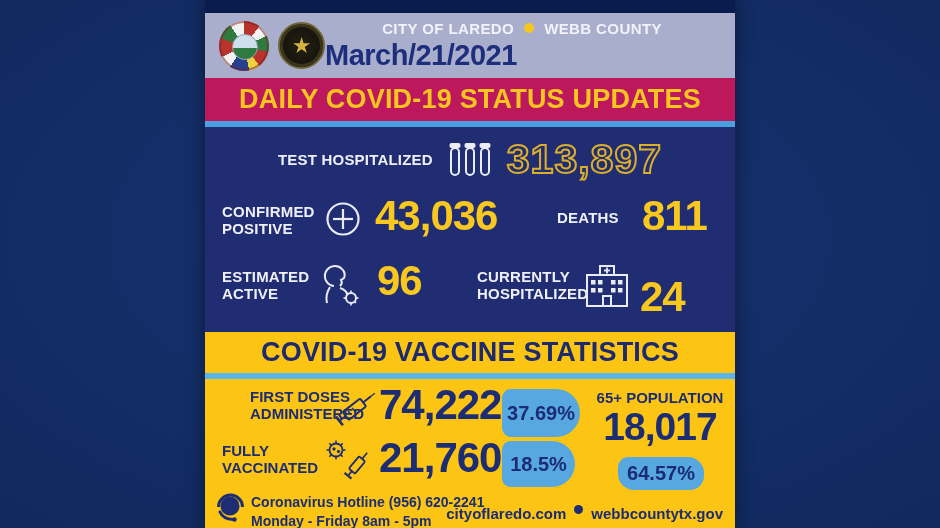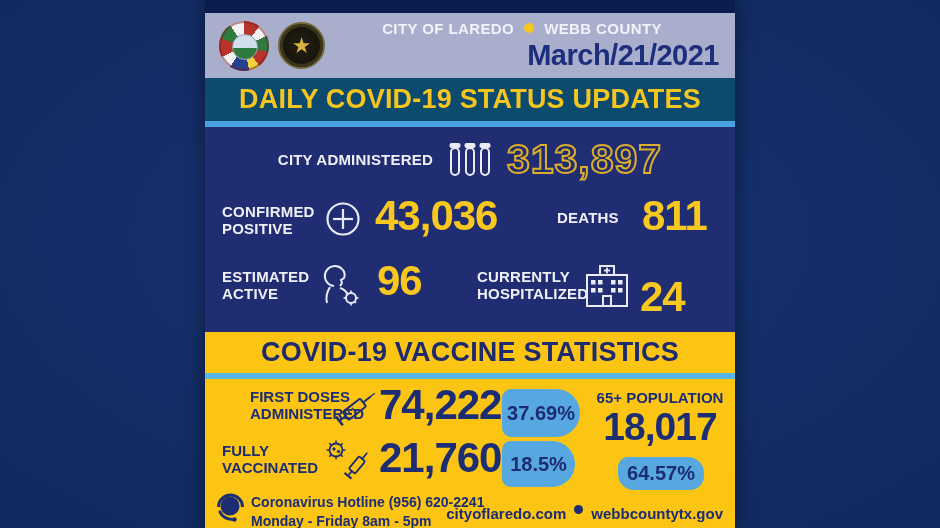--- a/index.html
+++ b/index.html
@@ -32,33 +32,33 @@
     border-radius:50%; background:linear-gradient(180deg,#cfe0ec 55%, #2f7a3f 55%);
     border:1px solid #9aa3b8;
   }
   .seal-webb {
     width:47px; height:47px; border-radius:50%; flex:0 0 auto; margin-left:9px;
     background:radial-gradient(circle at 50% 50%, #262215 0%, #14120a 70%);
     border:2px solid #6f6536; box-shadow: inset 0 0 0 3px #3a341c;
     display:flex; align-items:center; justify-content:center;
   }
   .seal-webb .star { color:#d8b23e; font-size:22px; line-height:1; text-shadow:0 0 2px #000; }
-  .header-text { flex:1; text-align:right; padding-right:6px; }
+  .header-text { flex:1; text-align:left; padding-right:6px; }
   .header-orgs {
     display:flex; align-items:center; justify-content:center; gap:10px;
     color:#f2f3f8; font-weight:bold; font-size:15px; letter-spacing:.4px;
   }
   .dot-yellow { width:10px; height:10px; border-radius:50%; background:#f5c61e; }
   .header-date {
     color:#1c2e7c; font-weight:bold; font-size:29px; letter-spacing:-.5px; margin-top:2px;
   }
 
   
   .status-titleband {
-    position:absolute; left:0; top:78px; width:100%; height:43px; background:#0c4a6e;
+    position:absolute; left:0; top:78px; width:100%; height:43px; background:#be185d;
     display:flex; align-items:center; justify-content:center;
   }
   .status-title { color:#f6c51f; font-weight:bold; font-size:27px; letter-spacing:.2px; }
   .divider1 { position:absolute; left:0; top:121px; width:100%; height:6px; background:#4aa0e0; }
   .status-body { position:absolute; left:0; top:127px; width:100%; height:205px; background:#212d73; }
 
   .stat-label { color:#eef0f6; font-weight:bold; font-size:15px; line-height:1.15; letter-spacing:.2px; }
   .stat-value { color:#f9c81f; font-weight:bold; font-size:42px; line-height:1; letter-spacing:-1px; }
   .abs { position:absolute; }
 
@@ -123,21 +123,21 @@
   </div>
 
   <div class="status-titleband">
     <span class="status-title">DAILY COVID-19 STATUS UPDATES</span>
   </div>
   <div class="divider1"></div>
 
   <div class="status-body">
 
     <div class="tests-row">
-      <span class="stat-label">CITY ADMINISTERED</span>
+      <span class="stat-label">TEST HOSPITALIZED</span>
       <span>
         <svg width="46" height="40" viewBox="0 0 46 40">
           <g fill="none" stroke="#e9ecf5" stroke-width="2">
             <rect x="4" y="8" width="8" height="27" rx="4"></rect>
             <rect x="19" y="8" width="8" height="27" rx="4"></rect>
             <rect x="34" y="8" width="8" height="27" rx="4"></rect>
           </g>
           <g fill="#e9ecf5">
             <rect x="2.5" y="3" width="11" height="5" rx="2"></rect>
             <rect x="17.5" y="3" width="11" height="5" rx="2"></rect>

